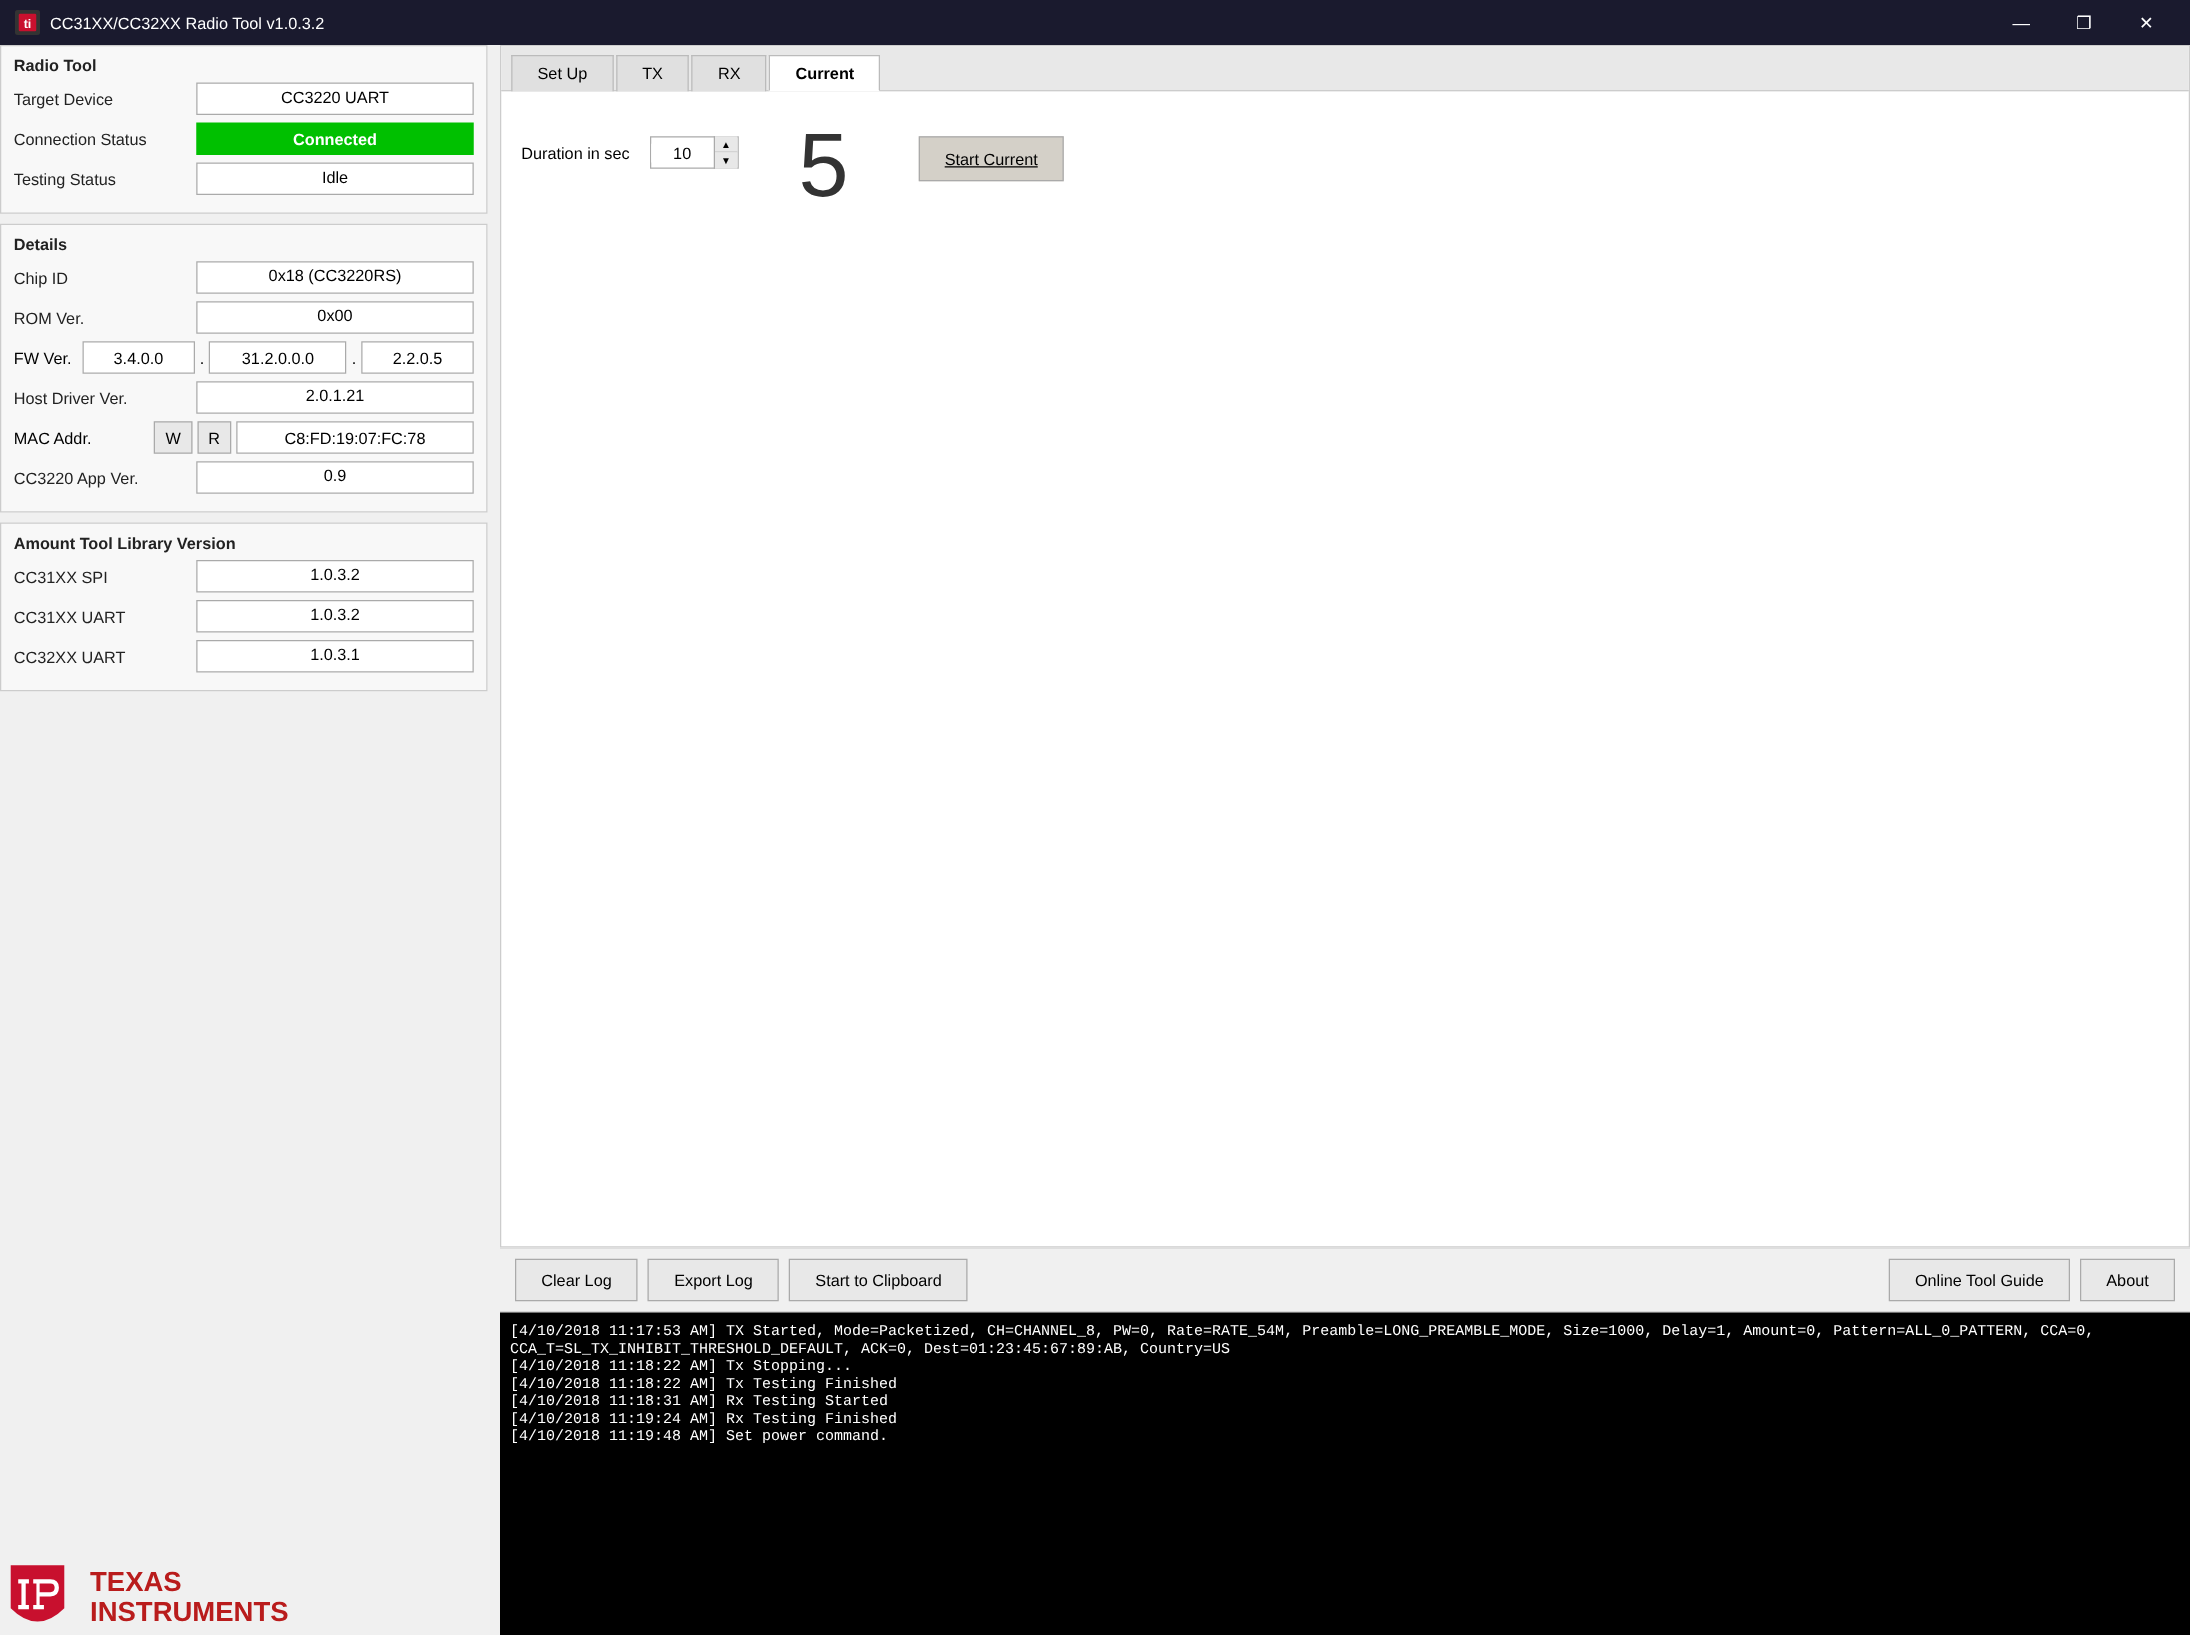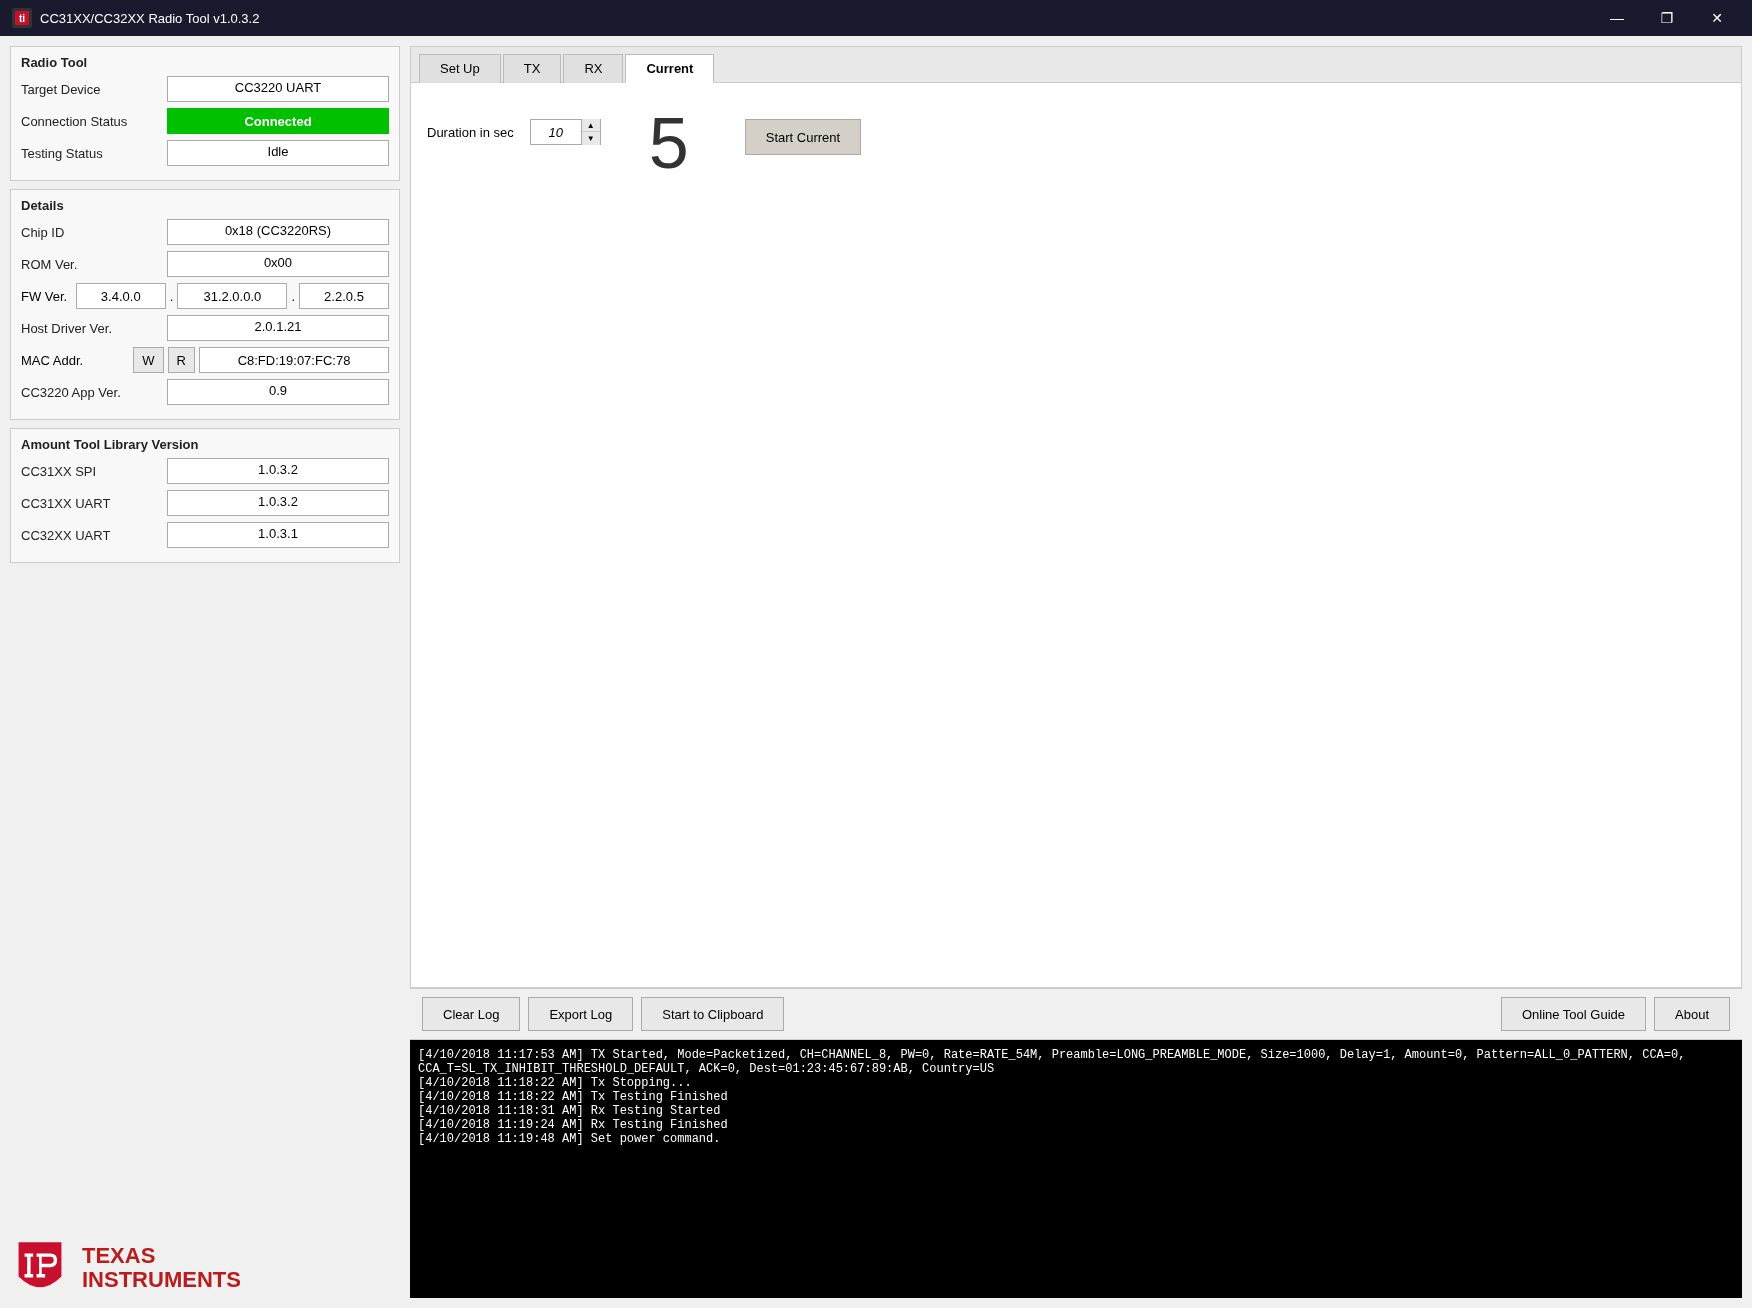--- a/index.html
+++ b/index.html
@@ -38,21 +38,20 @@
       color: white;
       cursor: pointer;
       font-size: 14px;
       display: flex; align-items: center; justify-content: center;
     }
 
     .main-content {
       display: flex;
       flex: 1;
       background: #f0f0f0;
-      padding: 10px;
       gap: 10px;
       overflow: hidden;
     }
 
     
     .left-panel {
       width: 390px;
       display: flex;
       flex-direction: column;
       gap: 8px;
@@ -233,21 +232,20 @@
       background: white;
       height: 26px;
     }
     .duration-input {
       border: none;
       width: 50px;
       text-align: center;
       font-size: 13px;
       outline: none;
       padding: 0 4px;
-      font-style: italic;
     }
     .spinner-btns {
       display: flex;
       flex-direction: column;
       border-left: 1px solid #aaa;
     }
     .spinner-btn {
       width: 18px;
       height: 13px;
       background: #e8e8e8;
@@ -270,20 +268,21 @@
     }
 
     .start-current-btn {
       background: #d4d0c8;
       border: 1px solid #aaa;
       padding: 6px 20px;
       font-size: 13px;
       cursor: pointer;
       height: 36px;
       margin-left: 32px;
+      text-decoration: underline;
     }
 
     
     .bottom-area {
       height: 310px;
       display: flex;
       flex-direction: column;
       background: white;
       border-top: 1px solid #ccc;
     }

